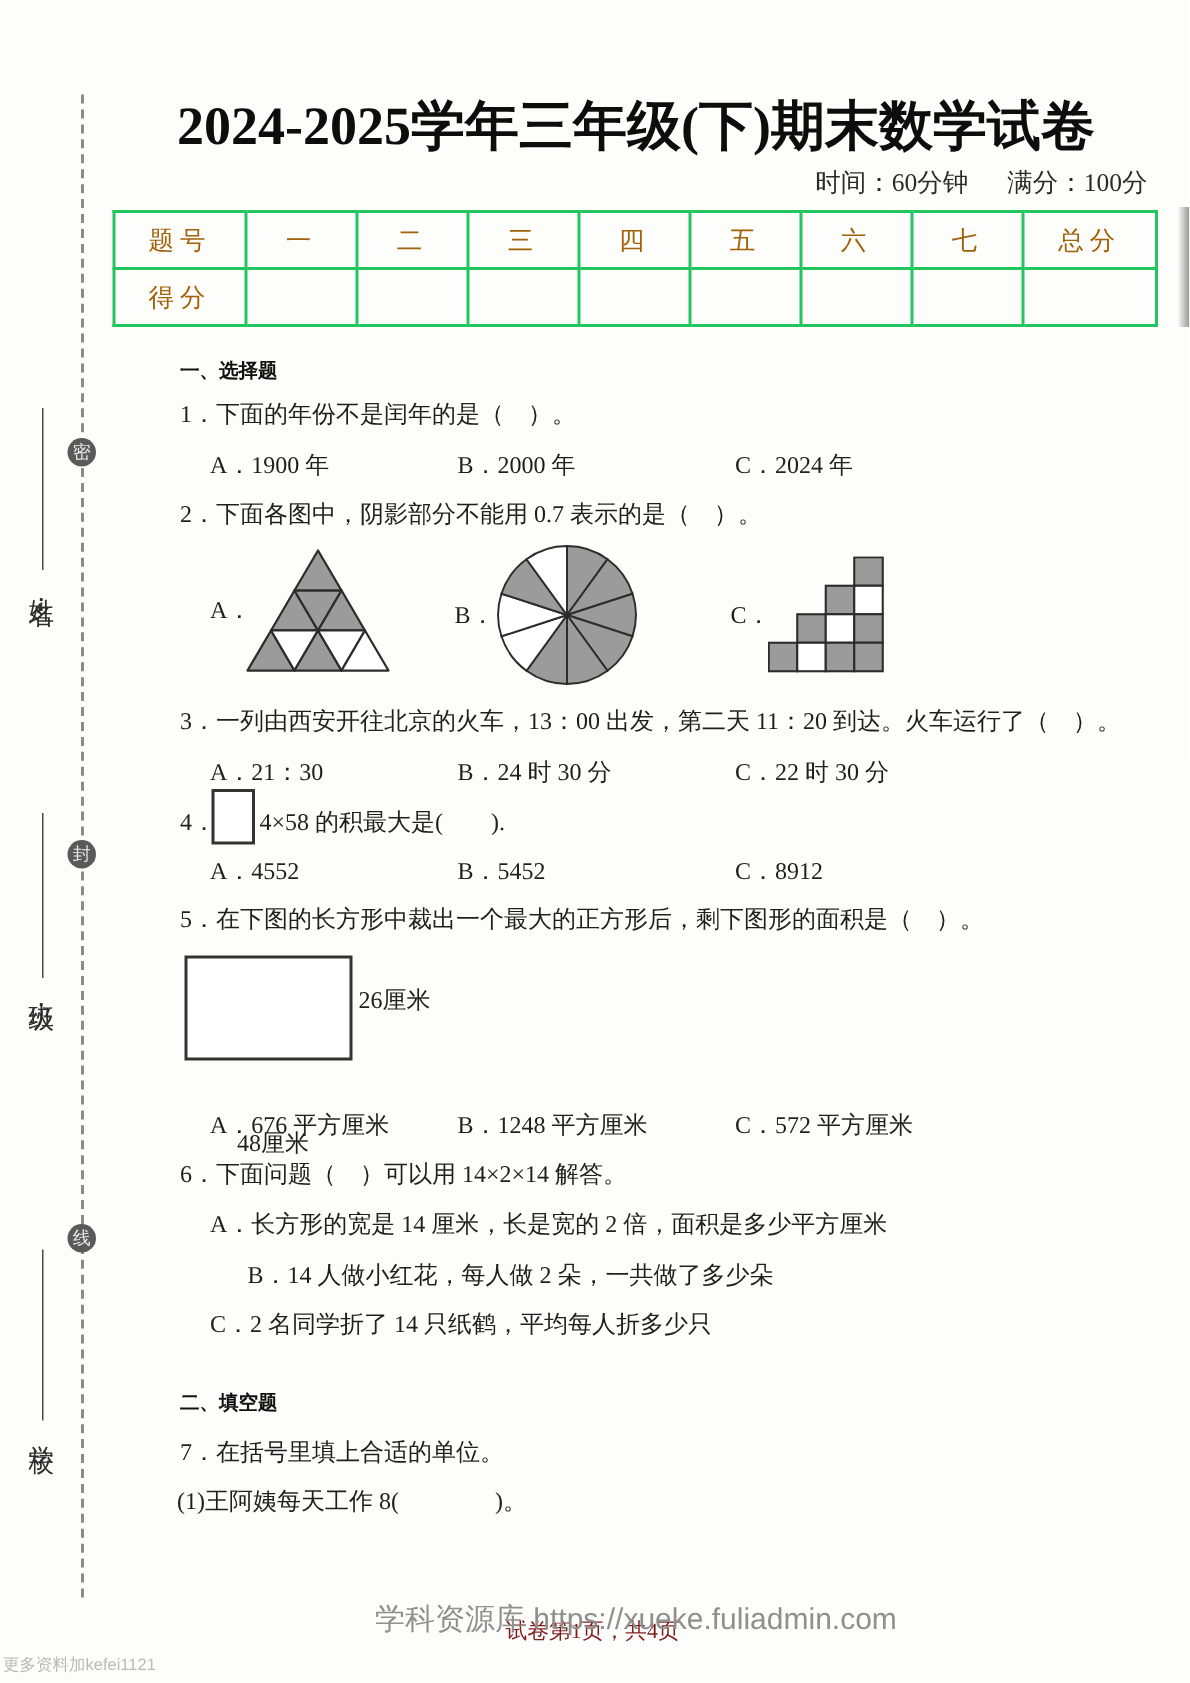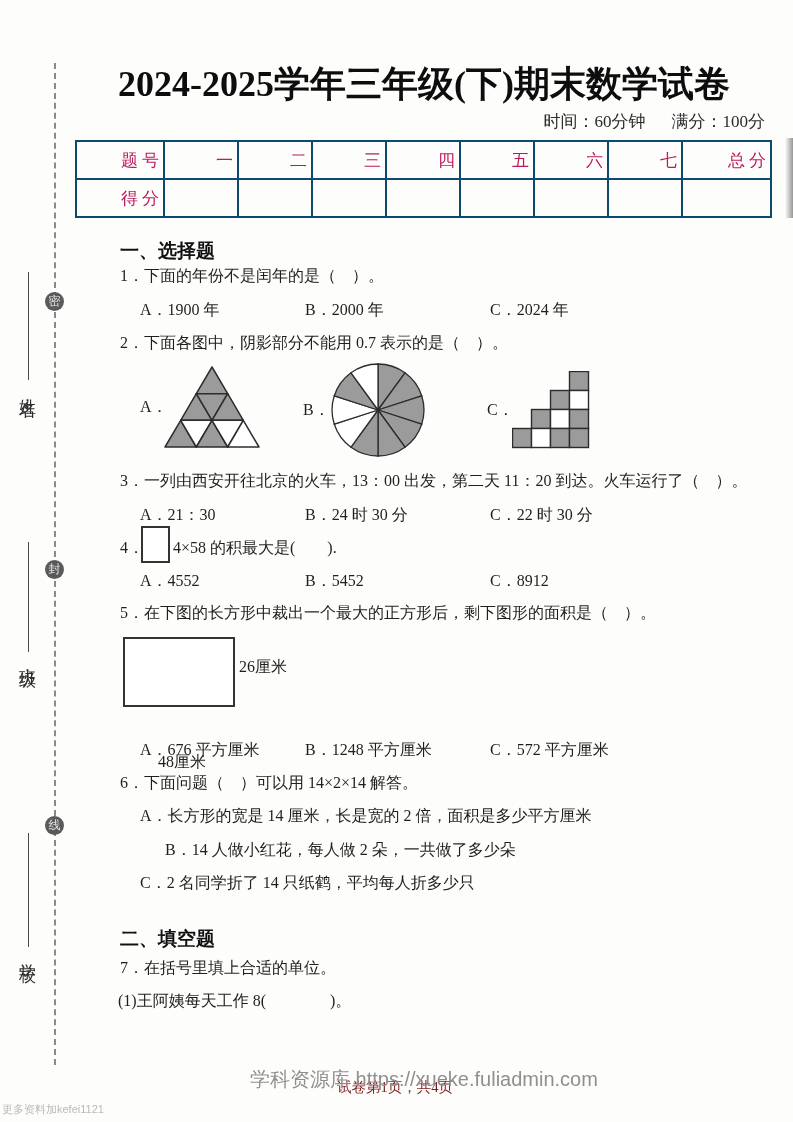--- a/index.html
+++ b/index.html
@@ -5,34 +5,34 @@
   * { margin:0; padding:0; box-sizing:border-box; }
   html,body { background:#ffffff; }
   .page {
     position:relative; width:793px; height:1122px; background:#fdfdfc;
     font-family:"Liberation Serif","DejaVu Serif",serif; color:#222;
     overflow:hidden;
   }
   .abs { position:absolute; }
   .qtext { font-size:16px; color:#1f1f1f; white-space:nowrap; }
   .opt { font-size:16px; color:#1f1f1f; white-space:nowrap; }
-  .sec-title { font-size:19px; font-weight:bold; color:#111; white-space:nowrap; }
+  .sec-title { font-size:13px; font-weight:bold; color:#111; white-space:nowrap; }
   .title {
     left:0; top:60px; width:100%; padding-left:55px; text-align:center;
     font-size:36px; font-weight:bold; color:#0d0d0d; letter-spacing:0px; white-space:nowrap;
   }
   .meta { top:110px; right:28px; font-size:17px; color:#2b2b2b; white-space:nowrap; }
   .meta .gap { display:inline-block; width:26px; }
   table.score {
     position:absolute; left:75px; top:140px; width:695px; height:76px;
     border-collapse:collapse; table-layout:fixed;
   }
   table.score td {
-    border:2px solid #0c4a6e; text-align:right; vertical-align:middle;
-    font-size:17px; color:#be185d; height:38px; letter-spacing:4px;
+    border:2px solid #22c55e; text-align:center; vertical-align:middle;
+    font-size:17px; color:#a16207; height:38px; letter-spacing:4px;
   }
   .scan-smudge {
     left:785px; top:138px; width:8px; height:80px;
     background:linear-gradient(to right, rgba(130,130,130,0), rgba(95,95,95,0.65));
   }
   
   .seal-dash { left:54px; top:63px; height:1002px; width:0; border-left:2px dashed #8a8a8a; }
   .seal-circle {
     width:19px; height:19px; border-radius:50%; background:#5a5a5a; color:#e8e8e8;
     font-size:12px; line-height:19px; text-align:center; left:45px;

